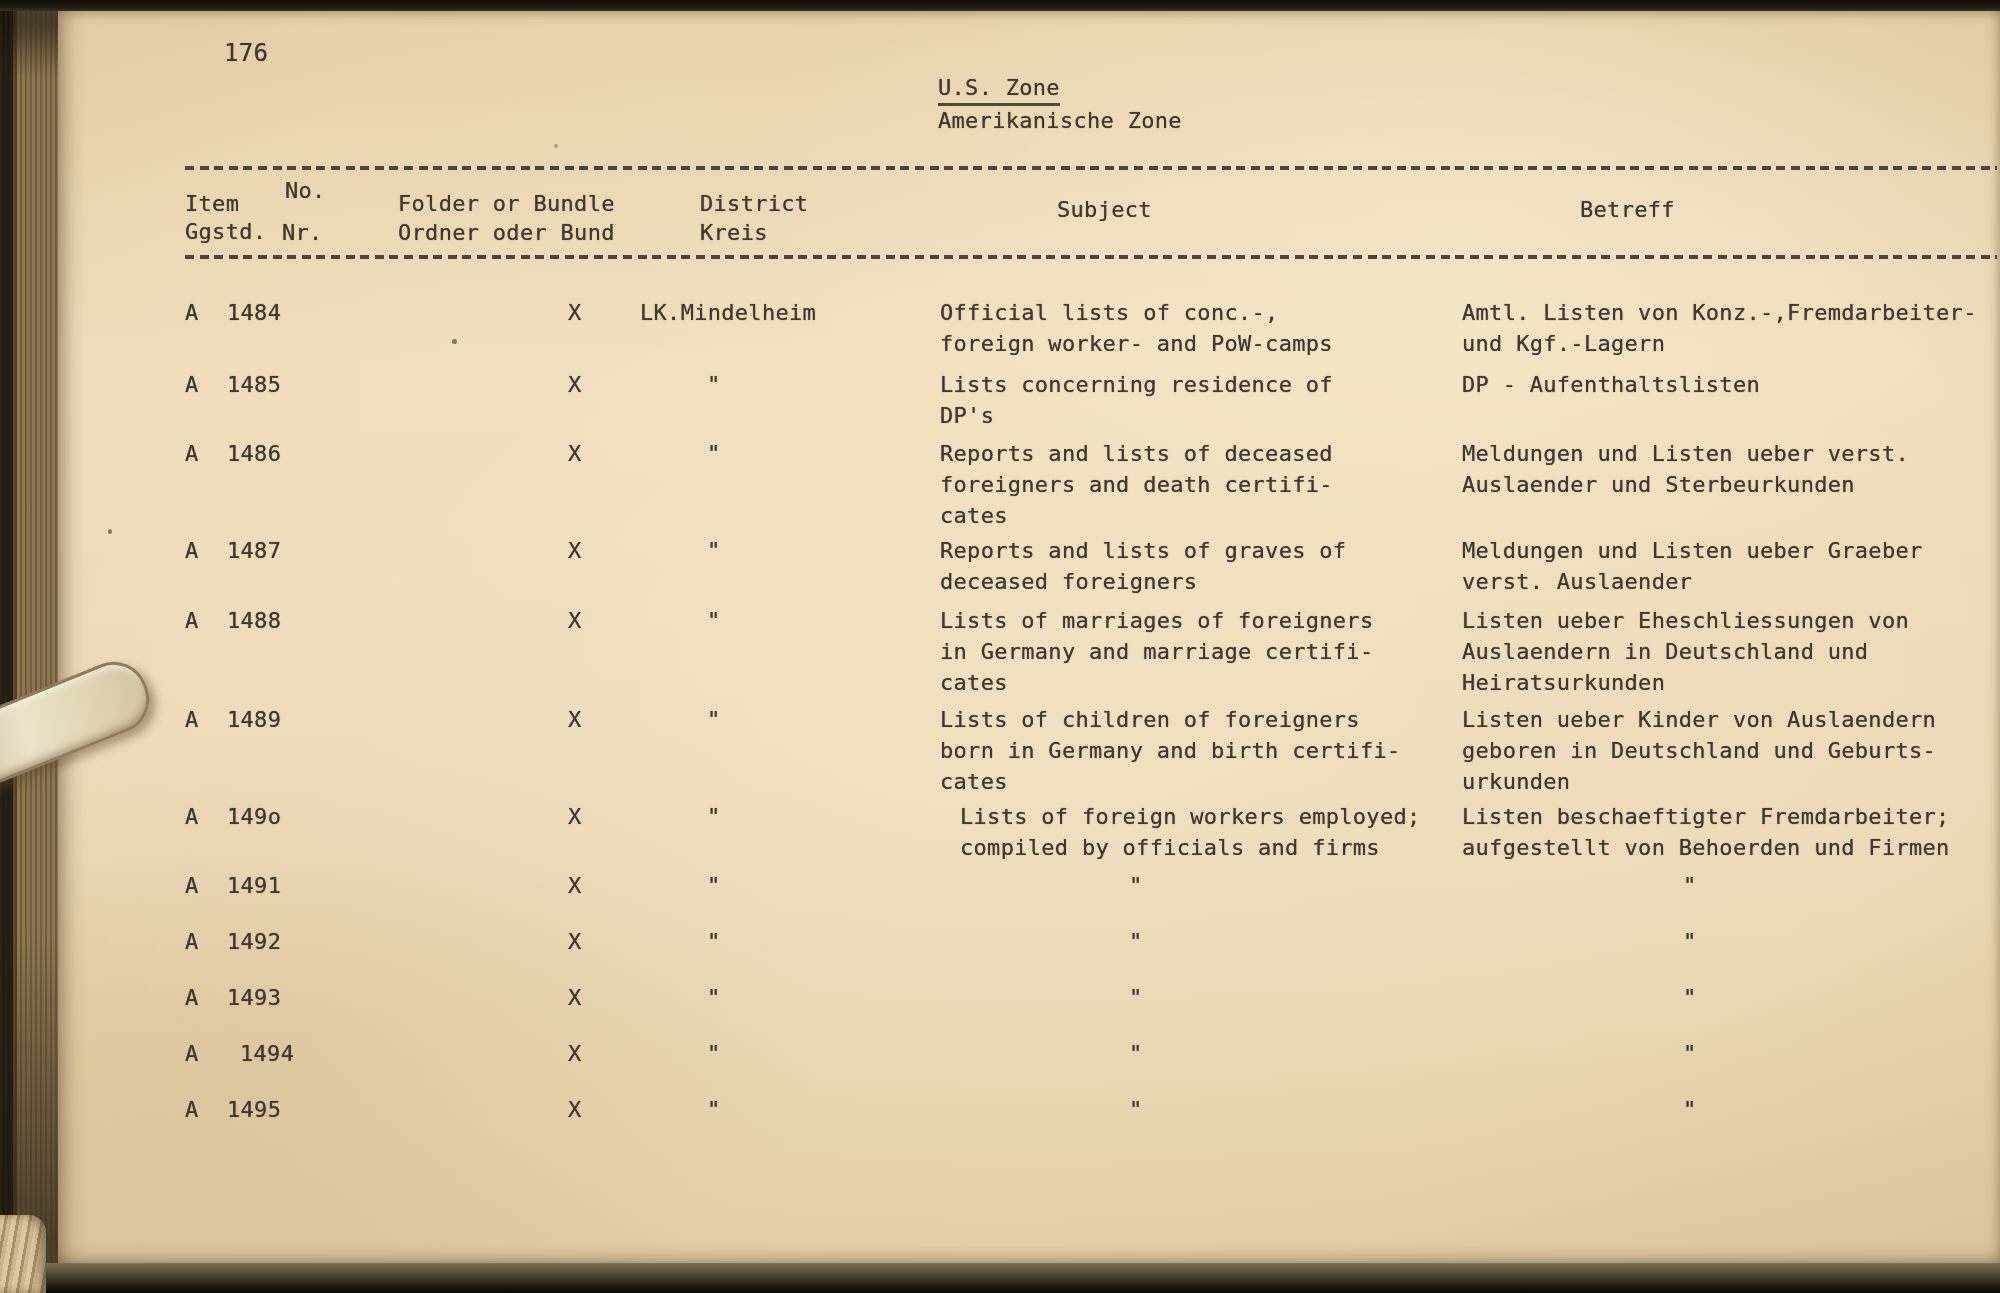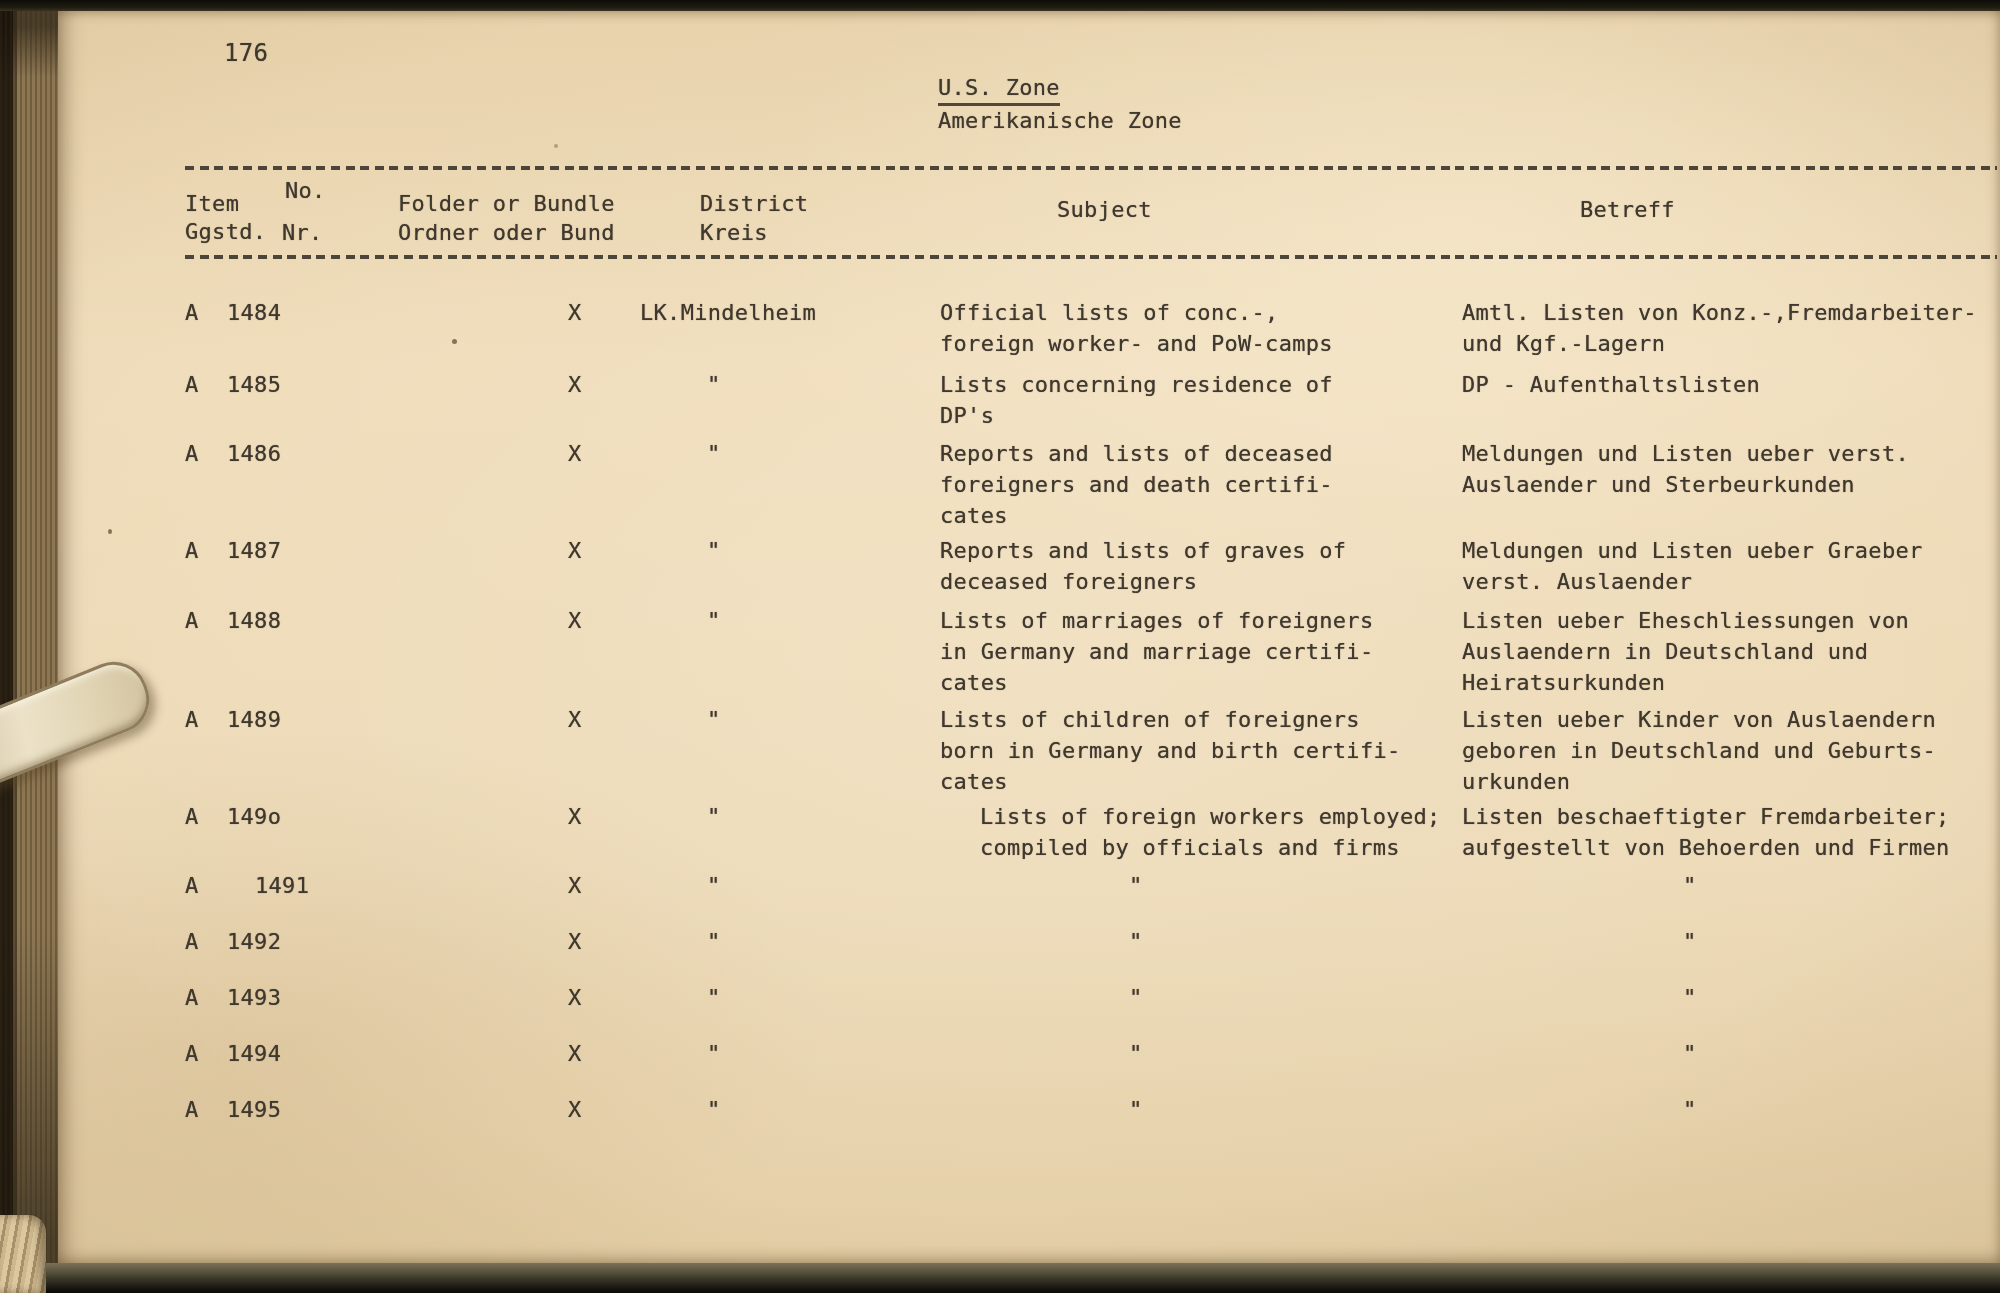--- a/index.html
+++ b/index.html
@@ -143,26 +143,26 @@
           <div class="cell" style="left: 568px;">X</div>
           <div class="cell" style="left: 707px;">"</div>
           <div class="cell" style="left: 940px;"><div>Lists of children of foreigners</div><div>born in Germany and birth certifi-</div><div>cates</div></div>
           <div class="cell" style="left: 1462px;"><div>Listen ueber Kinder von Auslaendern</div><div>geboren in Deutschland und Geburts-</div><div>urkunden</div></div>
         </div>
         <div class="trow" style="top: 801px;">
           <div class="cell" style="left: 185px;">A</div>
           <div class="cell" style="left: 227px;">149o</div>
           <div class="cell" style="left: 568px;">X</div>
           <div class="cell" style="left: 707px;">"</div>
-          <div class="cell" style="left: 980px;"><div>Lists of foreign workers employed;</div><div>compiled by officials and firms</div></div>
+          <div class="cell" style="left: 960px;"><div>Lists of foreign workers employed;</div><div>compiled by officials and firms</div></div>
           <div class="cell" style="left: 1462px;"><div>Listen beschaeftigter Fremdarbeiter;</div><div>aufgestellt von Behoerden und Firmen</div></div>
         </div>
         <div class="trow" style="top: 870px;">
           <div class="cell" style="left: 185px;">A</div>
-          <div class="cell" style="left: 227px; margin-left: 28px;">1491</div>
+          <div class="cell" style="left: 227px;">1491</div>
           <div class="cell" style="left: 568px;">X</div>
           <div class="cell" style="left: 707px;">"</div>
           <div class="cell" style="left: 1129px;"><div>"</div></div>
           <div class="cell" style="left: 1683px;"><div>"</div></div>
         </div>
         <div class="trow" style="top: 926px;">
           <div class="cell" style="left: 185px;">A</div>
           <div class="cell" style="left: 227px;">1492</div>
           <div class="cell" style="left: 568px;">X</div>
           <div class="cell" style="left: 707px;">"</div>
@@ -172,21 +172,21 @@
         <div class="trow" style="top: 982px;">
           <div class="cell" style="left: 185px;">A</div>
           <div class="cell" style="left: 227px;">1493</div>
           <div class="cell" style="left: 568px;">X</div>
           <div class="cell" style="left: 707px;">"</div>
           <div class="cell" style="left: 1129px;"><div>"</div></div>
           <div class="cell" style="left: 1683px;"><div>"</div></div>
         </div>
         <div class="trow" style="top: 1038px;">
           <div class="cell" style="left: 185px;">A</div>
-          <div class="cell" style="left: 227px;">1494</div>
+          <div class="cell" style="left: 240px;">1494</div>
           <div class="cell" style="left: 568px;">X</div>
           <div class="cell" style="left: 707px;">"</div>
           <div class="cell" style="left: 1129px;"><div>"</div></div>
           <div class="cell" style="left: 1683px;"><div>"</div></div>
         </div>
         <div class="trow" style="top: 1094px;">
           <div class="cell" style="left: 185px;">A</div>
           <div class="cell" style="left: 227px;">1495</div>
           <div class="cell" style="left: 568px;">X</div>
           <div class="cell" style="left: 707px;">"</div>

